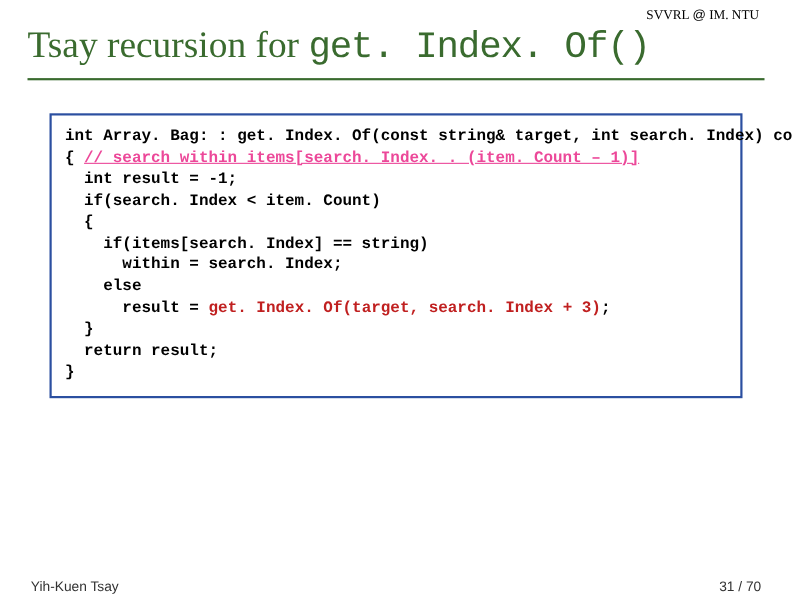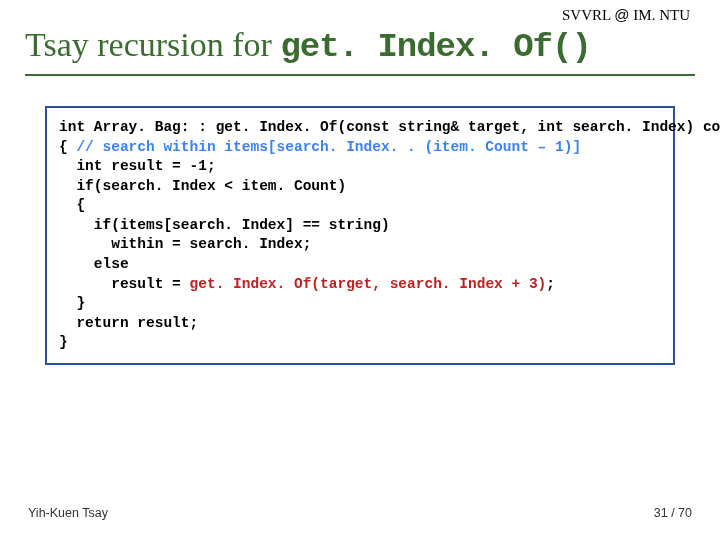--- a/index.html
+++ b/index.html
@@ -7,61 +7,60 @@
       width: 720px;
       height: 540px;
       background: #fff;
       font-family: Georgia, 'Times New Roman', serif;
       position: relative;
       overflow: hidden;
     }
     .header-top {
       text-align: right;
       padding: 6px 30px 2px 0;
-      font-size: 15px;
+      font-size: 12px;
       color: #000;
     }
     .header-top .at { font-family: sans-serif; }
     .title-wrap {
       padding: 0 25px 8px 25px;
     }
     .title {
       font-size: 34px;
       font-weight: normal;
       color: #3a6b2f;
       font-family: Georgia, serif;
     }
     .title .mono {
       font-family: 'Courier New', monospace;
       letter-spacing: -1px;
-      font-weight: bold;
     }
     .hr-green {
       border: none;
       border-top: 2px solid #3a6b2f;
       margin: 0 25px;
     }
     .content {
       padding: 30px 45px;
     }
     .code-box {
       border: 2px solid #2b4fa0;
       padding: 10px 12px;
       font-family: 'Courier New', monospace;
       font-size: 14.5px;
       font-weight: bold;
       line-height: 1.35;
       color: #000;
       white-space: pre;
     }
-    .comment { color: #3b82f6; }
+    .comment { color: #ec4899; text-decoration: underline; }
     .recur { color: #c02020; }
     .footer {
       position: absolute;
-      bottom: 20px;
+      bottom: 0;
       left: 0;
       right: 0;
       padding: 0 28px;
       font-size: 12.5px;
       color: #333;
       display: flex;
       justify-content: space-between;
       align-items: baseline;
       font-family: Arial, sans-serif;
     }

